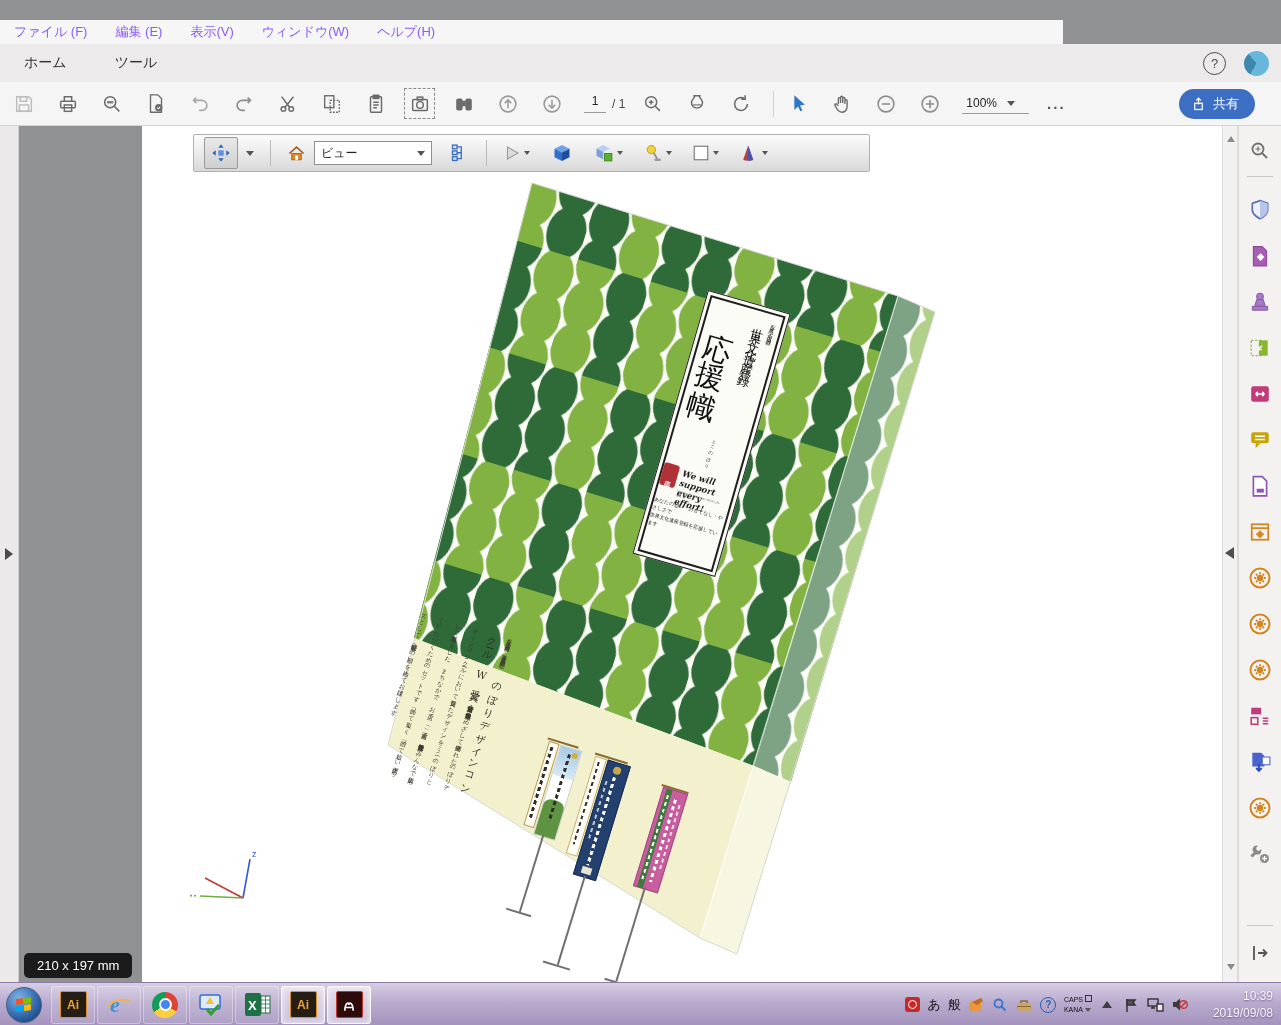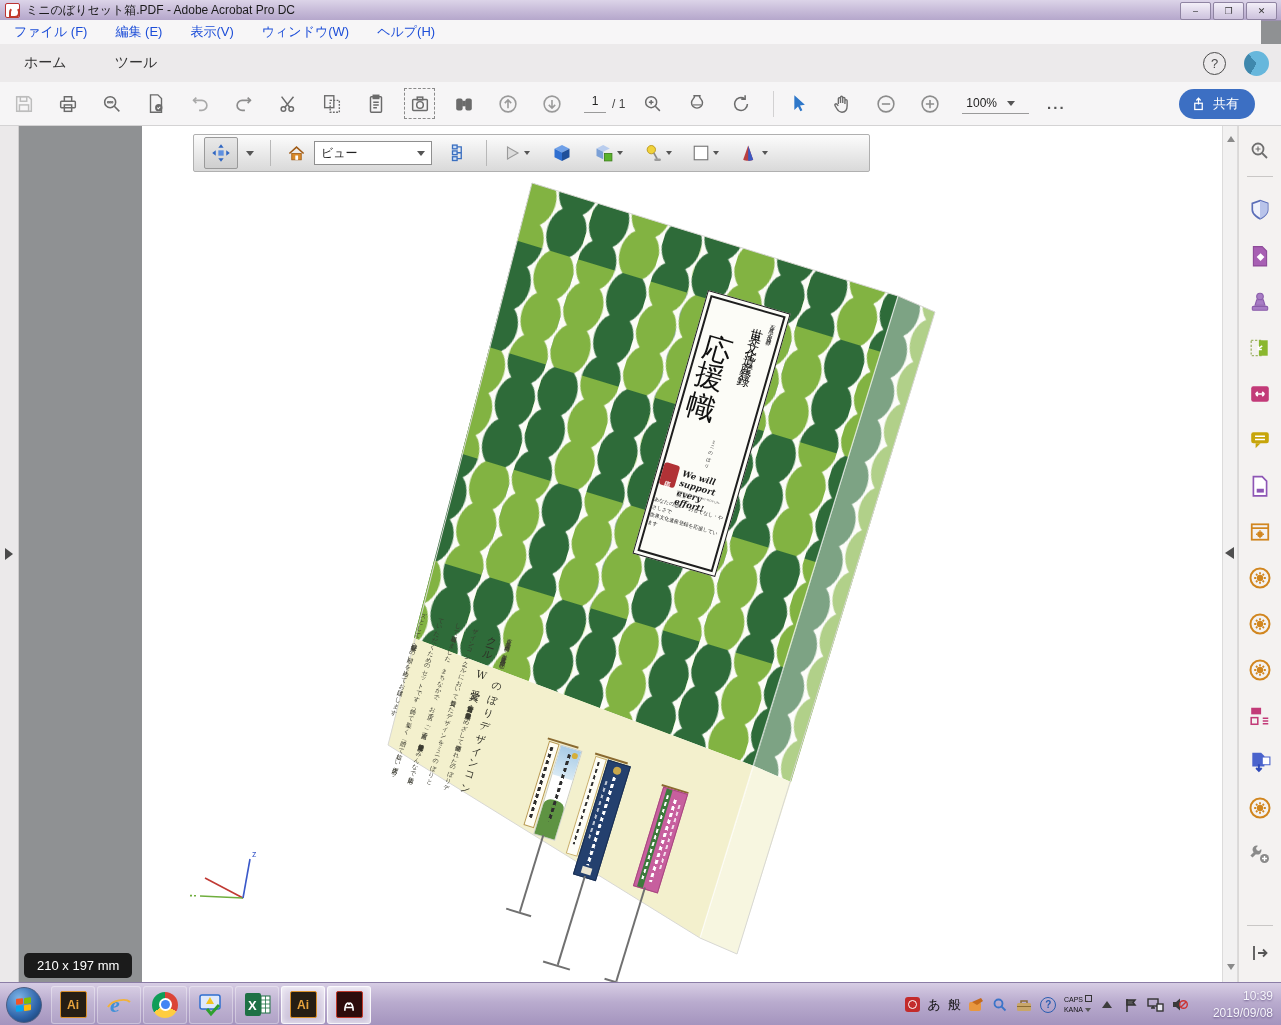--- a/index.html
+++ b/index.html
@@ -11,22 +11,22 @@
     border-bottom:1px solid #9b90af;display:flex;align-items:center;font-size:12px;color:#1b1b1b;}
   .titlebar .appicon{width:13px;height:13px;margin:0 6px 0 5px;background:#fff;border:1px solid #b33;
     border-radius:2px;position:relative;}
   .titlebar .appicon:after{content:"";position:absolute;left:3px;top:3px;width:7px;height:7px;
     border:2px solid #c0392b;border-radius:50% 50% 50% 0;border-top-color:transparent;}
   .winbtns{position:absolute;right:4px;top:2px;display:flex;gap:2px;}
   .winbtn{width:29px;height:16px;border:1px solid #8f84a2;border-radius:2px;
     background:linear-gradient(180deg,#f3eff8,#cdc2dd);display:flex;align-items:center;justify-content:center;
     font-size:9px;color:#333;line-height:1;}
   
-  .menubar{position:absolute;left:0;top:20px;width:1261px;height:24px;background:#f7f6f7;
-    border-bottom:1px solid #e3e2e3;display:flex;align-items:center;font-size:13px;color:#1d4ed8;}
+  .menubar{position:absolute;left:0;top:20px;width:1063px;height:24px;background:#f7f6f7;
+    border-bottom:1px solid #e3e2e3;display:flex;align-items:center;font-size:13px;color:#8b5cf6;}
   .menubar span{padding:0 14px;}
   
   .tabbar{position:absolute;left:0;top:44px;width:1281px;height:38px;background:#eceaeb;
     display:flex;align-items:stretch;font-size:14px;color:#333;}
   .tab-plain{display:flex;align-items:center;padding:0 24px;}
   .tab-doc{display:flex;align-items:center;justify-content:center;width:178px;font-size:13px;
     border-left:1px solid #d7d5d6;border-right:1px solid #d7d5d6;color:#333;}
   .tab-doc.active{background:#fff;border-top:1px solid #d7d5d6;}
   .tab-doc .closex{margin-left:10px;color:#555;font-size:12px;}
   .tab-right{position:absolute;right:12px;top:0;height:38px;display:flex;align-items:center;gap:18px;}
@@ -133,29 +133,20 @@
   .trayico{display:flex;align-items:center;justify-content:center;width:17px;height:17px;flex:0 0 auto;}
   .imech{font-size:13px;color:#111;}
   .capskana{font-size:7px;line-height:1.3;color:#111;text-align:left;}
   .clock{font-size:12px;color:#f6f5fb;text-align:right;line-height:1.35;text-shadow:0 1px 2px rgba(40,20,80,.5);margin-left:18px;}
 </style>
 </head>
 <body>
 
 <div id="screen">
 
-  <div class="titlebar">
-    <span class="appicon"></span>
-    <span>ミニのぼりセット箱.PDF - Adobe Acrobat Pro DC</span>
-    <span class="winbtns">
-      <span class="winbtn">–</span>
-      <span class="winbtn">❐</span>
-      <span class="winbtn">✕</span>
-    </span>
-  </div>
 
   <div class="menubar">
     <span>ファイル (F)</span>
     <span>編集 (E)</span>
     <span>表示(V)</span>
     <span>ウィンドウ(W)</span>
     <span>ヘルプ(H)</span>
   </div>
 
   <div class="tabbar">

